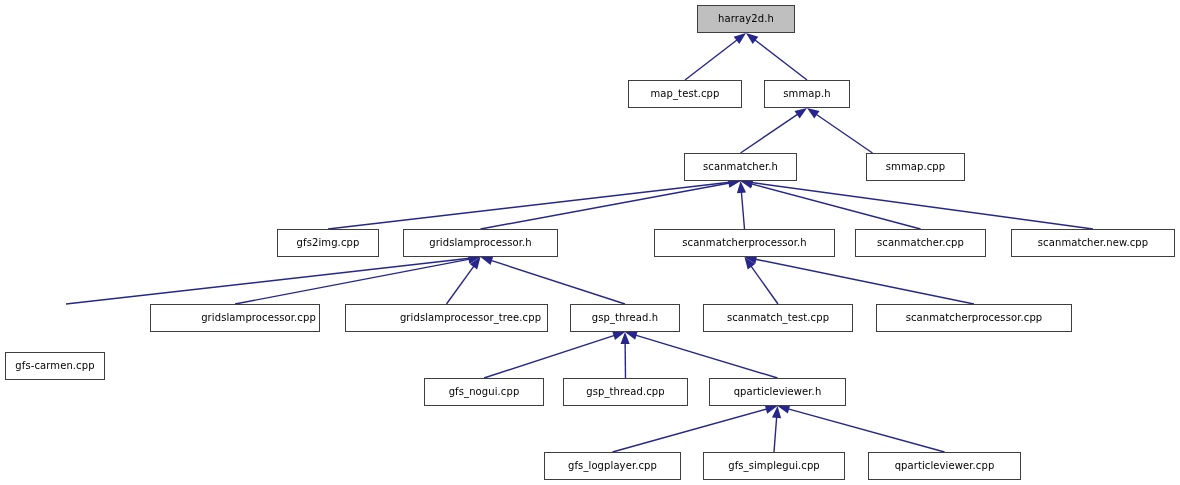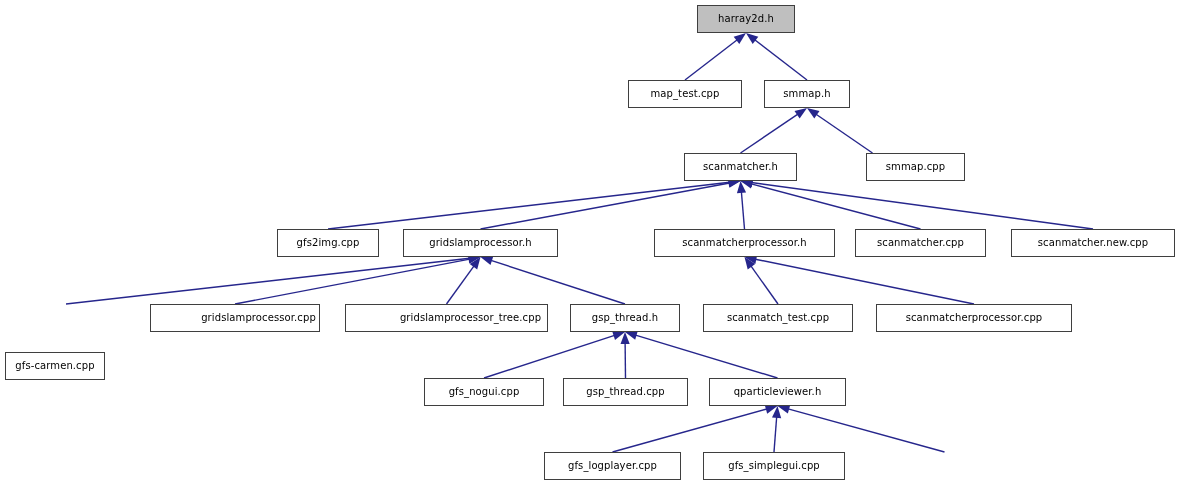--- a/index.html
+++ b/index.html
@@ -148,13 +148,16 @@
     </div>
     <div class="graph-node" style="left: 709px; top: 378px; width: 137px; height: 28px;">
       <span class="node-label">qparticleviewer.h</span>
     </div>
     <div class="graph-node" style="left: 544px; top: 452px; width: 137px; height: 28px;">
       <span class="node-label">gfs_logplayer.cpp</span>
     </div>
     <div class="graph-node" style="left: 703px; top: 452px; width: 142px; height: 28px;">
       <span class="node-label">gfs_simplegui.cpp</span>
     </div>
+    <div class="graph-node" style="left: 868px; top: 452px; width: 153px; height: 28px;">
+      <span class="node-label">qparticleviewer.cpp</span>
+    </div>
   </div>
 
 </body></html>

